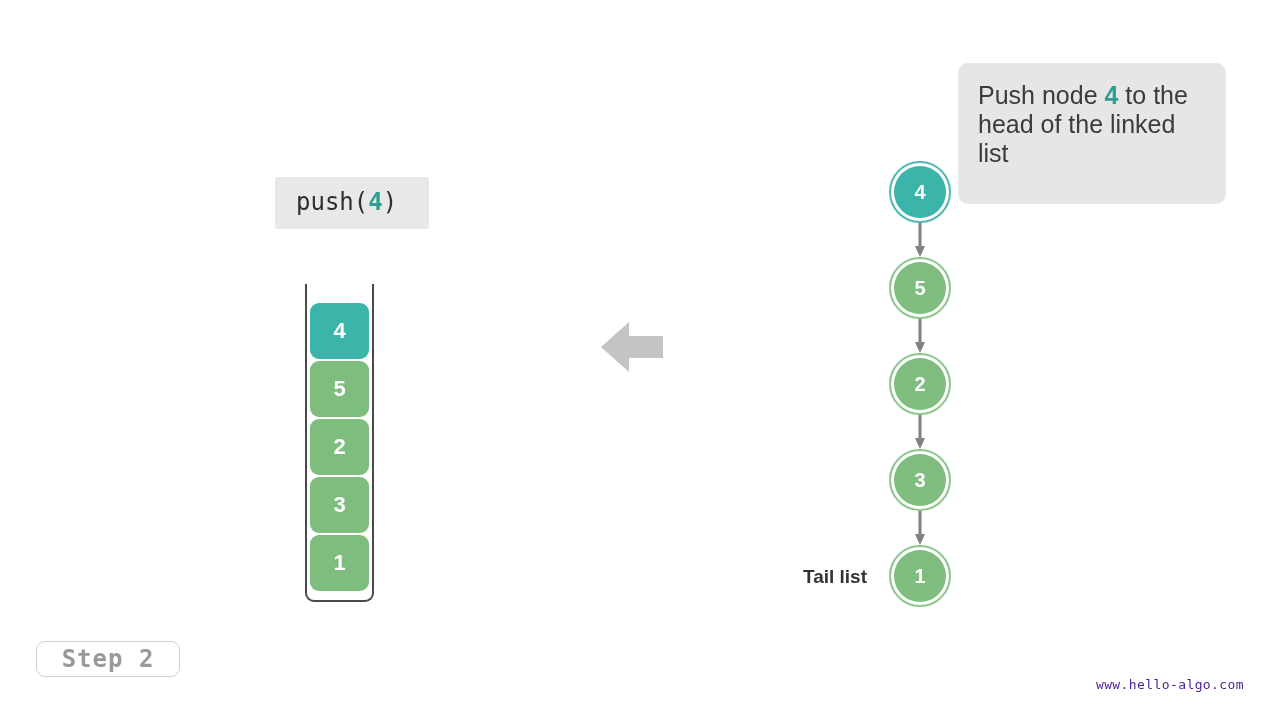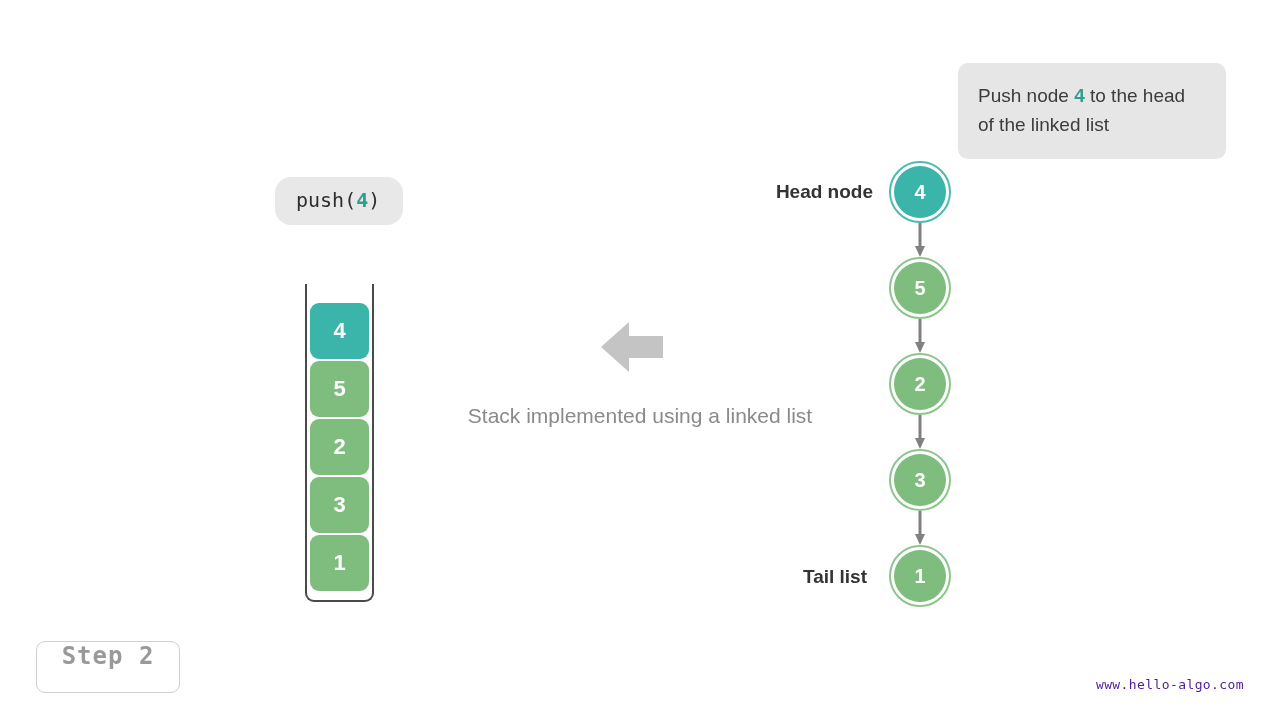--- a/index.html
+++ b/index.html
@@ -19,42 +19,42 @@
     overflow: hidden;
   }
 
   
   .tooltip-box {
     position: absolute;
     left: 958px;
     top: 63px;
     width: 268px;
     box-sizing: border-box;
-    padding: 18px 20px 20px 20px;
+    padding: 18px 20px 36px 20px;
     background: #e6e6e6;
     border-radius: 10px;
     color: #3c3c3c;
-    font-size: 19px;
+    font-size: 25px;
     line-height: 29px;
   }
   .accent-num {
     color: #2f9e8f;
     font-weight: 700;
   }
 
   
   .code-pill {
     position: absolute;
     left: 275px;
     top: 177px;
-    padding: 11px 23px 13px 21px;
+    padding: 11px 32px 13px 21px;
     background: #e8e8e8;
-    border-radius: 16px;
+    border-radius: 2px;
     font-family: "DejaVu Sans Mono", "Liberation Mono", monospace;
-    font-size: 20px;
+    font-size: 24px;
     color: #2e2e2e;
     letter-spacing: 0px;
     white-space: nowrap;
   }
   .code-pill .accent-num { color: #2f9e8f; font-weight: 700; }
 
   
   .stack-frame {
     position: absolute;
     left: 305px;
@@ -148,27 +148,27 @@
     white-space: nowrap;
     text-align: right;
   }
 
   
   .step-badge {
     position: absolute;
     left: 36px;
     top: 641px;
     width: 144px;
-    height: 52px;
+    height: 36px;
     box-sizing: border-box;
     border: 1.5px solid #cfcfcf;
     border-radius: 9px;
     background: #ffffff;
     display: flex;
-    align-items: flex-start;
+    align-items: center;
     justify-content: center;
     font-family: "DejaVu Sans Mono", "Liberation Mono", monospace;
     font-size: 24px;
     font-weight: 700;
     color: #999999;
     letter-spacing: 1px;
   }
 
   
   .watermark {
@@ -210,23 +210,21 @@
         <span>1</span>
       </div>
     </div>
 
   <div class="big-arrow">
     <svg width="62" height="58" viewBox="0 0 62 58">
       <polygon points="0,29 28,4 28,18 62,18 62,40 28,40 28,54" fill="#c4c4c4"></polygon>
     </svg>
   </div>
 
-  <div class="caption">Stack implemented using a linked list</div>
-
-  <div class="node-label" id="head-label" style="left:680px; top:181px; width:193px;">Head node</div>
+
   <div class="node-label" id="tail-label" style="left:690px; top:566px; width:177px;">Tail list</div>
 
   <div id="linked-list-layer">
       <div class="ll-connector" style="left: 913px; top: 223px; height: 34px;"><svg width="14" height="34" viewBox="0 0 14 34">
           <line x1="7" y1="0" x2="7" y2="25" stroke="#808080" stroke-width="3"></line>
           <polygon points="2,23 12,23 7,34" fill="#808080"></polygon>
         </svg></div>
       <div class="ll-connector" style="left: 913px; top: 319px; height: 34px;"><svg width="14" height="34" viewBox="0 0 14 34">
           <line x1="7" y1="0" x2="7" y2="25" stroke="#808080" stroke-width="3"></line>
           <polygon points="2,23 12,23 7,34" fill="#808080"></polygon>

